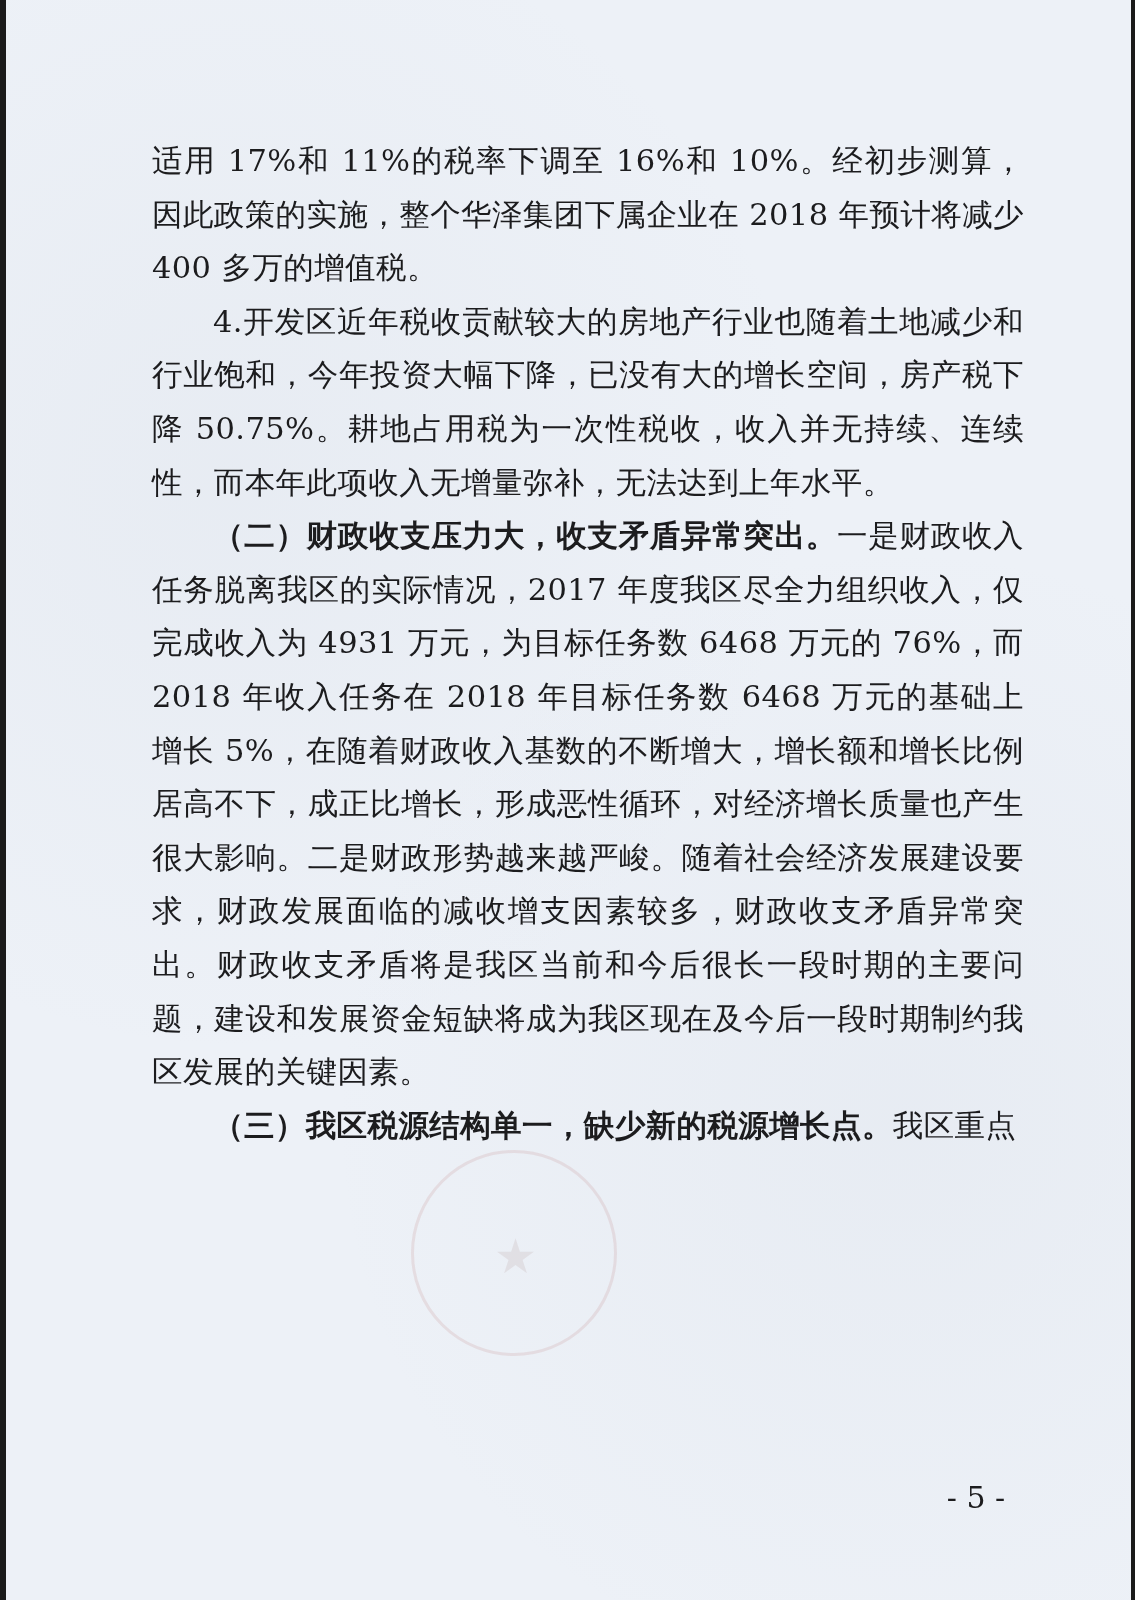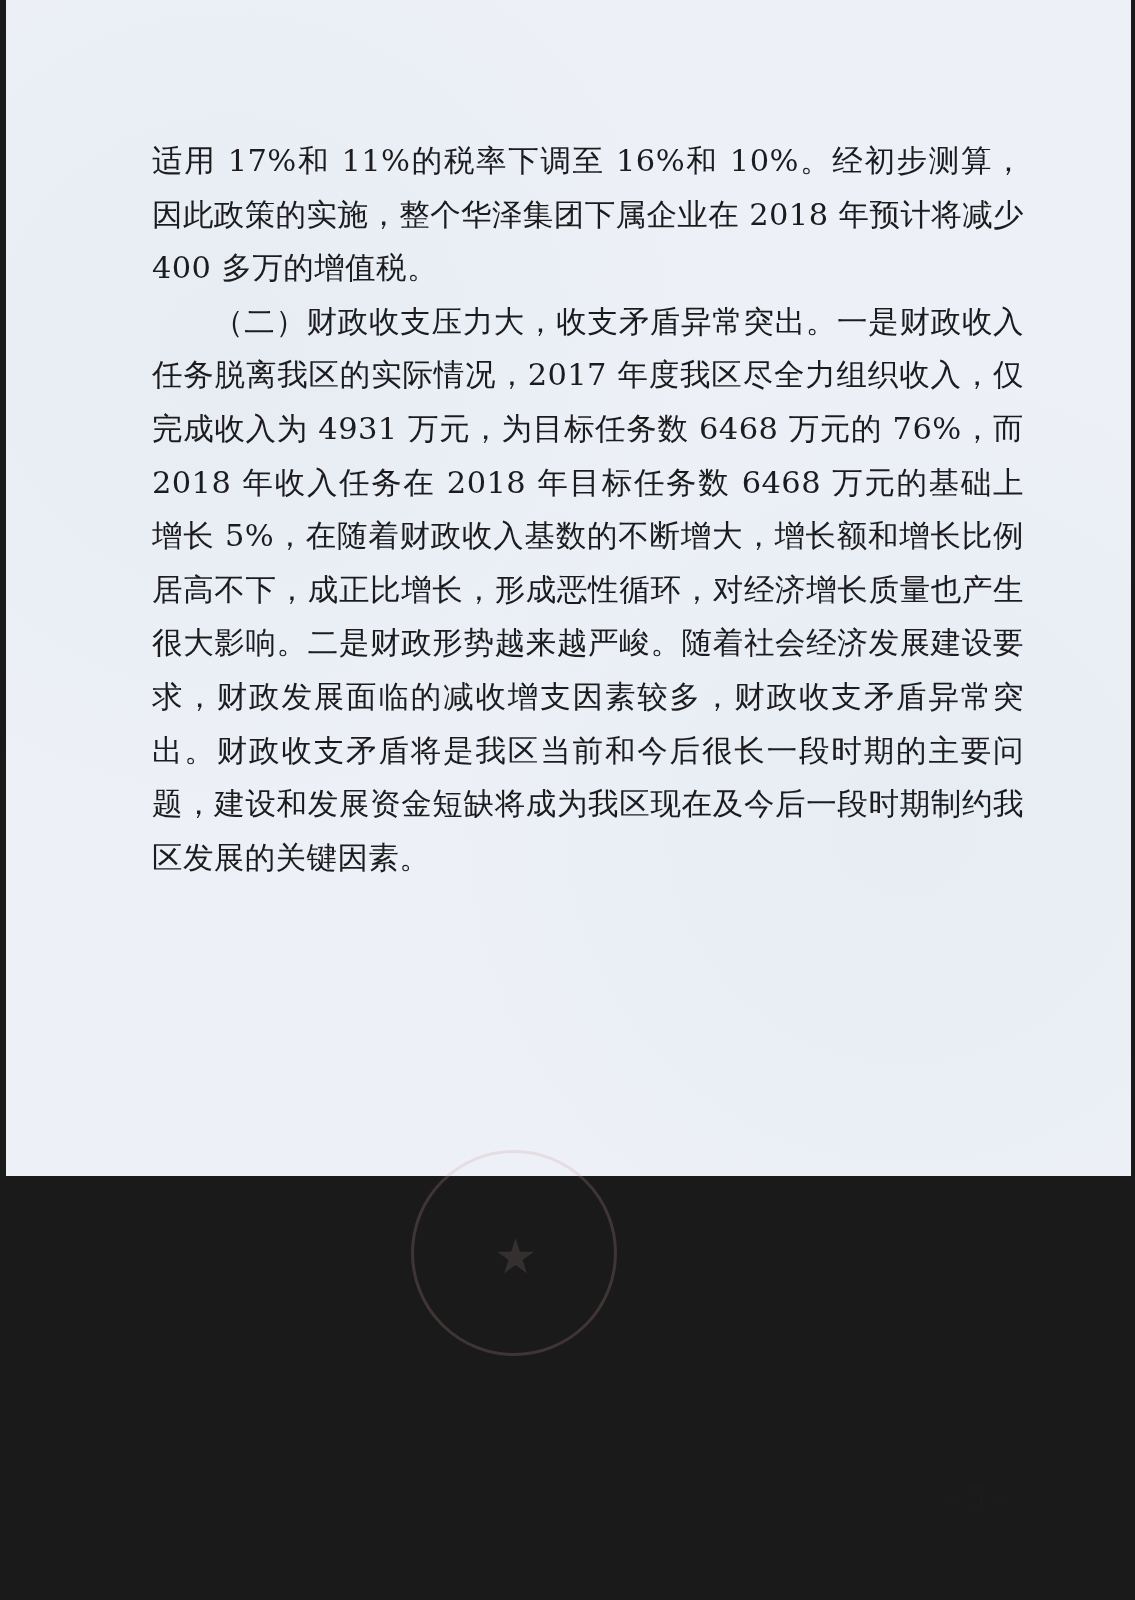--- a/index.html
+++ b/index.html
@@ -2,39 +2,39 @@
 <html><head>
 <meta charset="utf-8">
 <style>
   html, body { margin: 0; padding: 0; }
   body {
     width: 1135px; height: 1600px; overflow: hidden;
     background: #1a1a1a;
     position: relative;
   }
   .page {
-    position: absolute; left: 6px; top: 0; width: 1125px; height: 1176px;
+    position: absolute; left: 6px; top: 0; width: 1125px; height: 1600px;
     background: #edf1f7;
     background-image:
       radial-gradient(circle at 20% 30%, rgba(180,190,205,0.10) 0, transparent 40%),
       radial-gradient(circle at 80% 70%, rgba(180,190,205,0.10) 0, transparent 40%);
   }
   .text-block {
     position: absolute; left: 146px; top: 134px; width: 872px;
     font-family: "DejaVu Serif", "Liberation Serif", serif;
     font-size: 30.5px;
     line-height: 53.6px;
     color: #1c1c1e;
     text-align: justify;
     text-justify: inter-character;
     letter-spacing: 0.4px;
   }
   .para { margin: 0; text-indent: 2em; }
   .para.first { text-indent: 0; }
-  .para .lead { font-weight: normal; font-family: "DejaVu Sans", "Liberation Sans", sans-serif; }
+  .para .lead { font-weight: bold; font-family: "DejaVu Sans", "Liberation Sans", sans-serif; }
   .stamp {
     position: absolute; left: 405px; top: 1150px; width: 200px; height: 200px;
     border-radius: 50%;
     border: 3px solid rgba(200,150,150,0.22);
     pointer-events: none;
   }
   .stamp-star {
     position: absolute; left: 80px; top: 75px; font-size: 48px;
     color: rgba(180,150,150,0.18);
     font-family: "DejaVu Sans", sans-serif;
@@ -48,23 +48,25 @@
 </style>
 </head>
 <body>
 
 <div class="page">
 
   <div class="text-block">
     <p class="para first"><span class="lead"></span><span>适用 17%和 11%的税率下调至 16%和 10%。经初步测算，因此政策的实施，整个华泽集团下属企业在 2018 年预计将减少 400 多万的增值税。</span></p>
 
 
+    <p class="para"><span class="lead"></span><span>4.开发区近年税收贡献较大的房地产行业也随着土地减少和行业饱和，今年投资大幅下降，已没有大的增长空间，房产税下降 50.75%。耕地占用税为一次性税收，收入并无持续、连续性，而本年此项收入无增量弥补，无法达到上年水平。</span></p>
 
     <p class="para"><span class="lead">（二）财政收支压力大，收支矛盾异常突出。</span><span>一是财政收入任务脱离我区的实际情况，2017 年度我区尽全力组织收入，仅完成收入为 4931 万元，为目标任务数 6468 万元的 76%，而 2018 年收入任务在 2018 年目标任务数 6468 万元的基础上增长 5%，在随着财政收入基数的不断增大，增长额和增长比例居高不下，成正比增长，形成恶性循环，对经济增长质量也产生很大影响。二是财政形势越来越严峻。随着社会经济发展建设要求，财政发展面临的减收增支因素较多，财政收支矛盾异常突出。财政收支矛盾将是我区当前和今后很长一段时期的主要问题，建设和发展资金短缺将成为我区现在及今后一段时期制约我区发展的关键因素。</span></p>
 
+    <p class="para"><span class="lead">（三）我区税源结构单一，缺少新的税源增长点。</span><span>我区重点</span></p>
   </div>
 
   <div class="stamp">
     <span class="stamp-star">★</span>
   </div>
 
   <div class="page-number">- 5 -</div>
 </div>
 
 </body></html>

